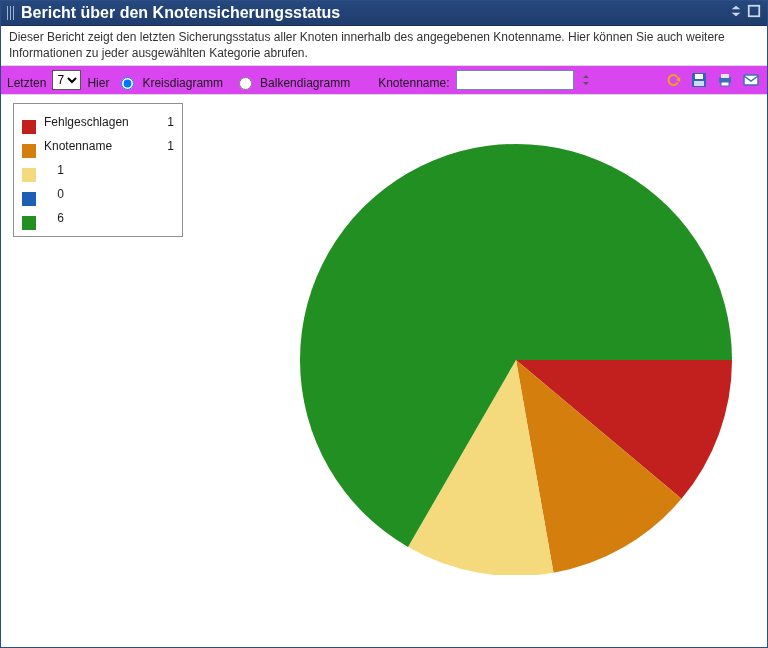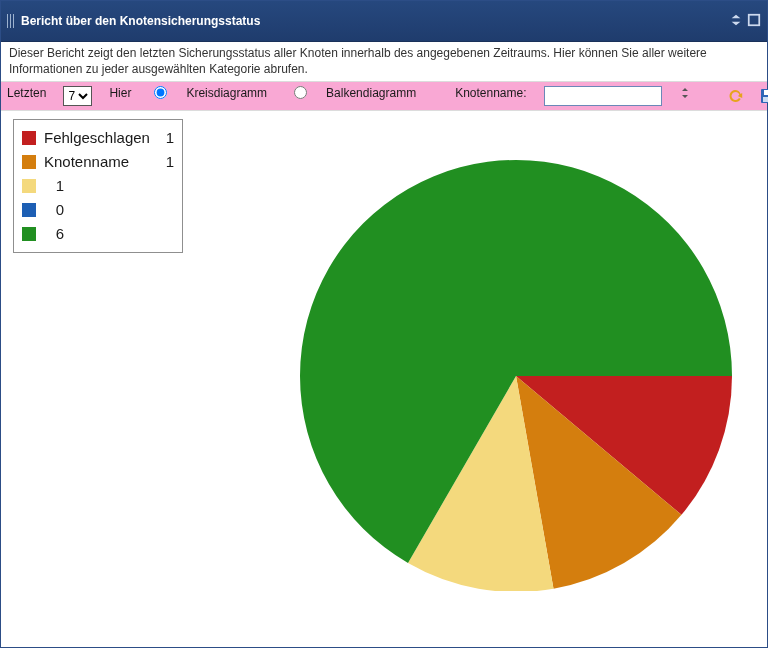--- a/index.html
+++ b/index.html
@@ -1,36 +1,36 @@
 <!DOCTYPE html>
 <html><head>
 <meta charset="utf-8">
 <style>
   body{margin:0;background:#fff;font-family:Verdana,Arial,sans-serif;font-size:12px;color:#1a1a1a}
   .panel{width:768px;height:648px;border:1px solid #2c4d86;box-sizing:border-box;display:flex;flex-direction:column}
-  .titlebar{background:linear-gradient(#26487e,#1f3c6d);color:#fff;display:flex;align-items:center;padding:8px 6px;height:24px;font-size:12px;font-weight:bold;border-bottom:1px solid #1a315a}
+  .titlebar{background:linear-gradient(#26487e,#1f3c6d);color:#fff;display:flex;align-items:center;padding:0 6px;height:24px;font-size:16px;font-weight:bold;border-bottom:1px solid #1a315a}
   .title-grip{width:8px;height:14px;margin-right:6px;background:repeating-linear-gradient(90deg,#9db2cf 0 1px,transparent 1px 3px)}
   .title-text{flex:1}
   .title-icons{display:flex;gap:4px}
   .title-icons svg{width:14px;height:14px;fill:#cdd9ee}
   .title-icons .ibtn{cursor:pointer}
   .desc{padding:4px 8px;color:#333;font-size:12px;line-height:1.3;border-bottom:1px solid #dcdcdc}
-  .toolbar{display:flex;align-items:flex-start;gap:17px;padding:4px 6px;background:#f9a8d4;border-bottom:1px solid #dcdcdc;font-size:12px;white-space:nowrap}
+  .toolbar{display:flex;align-items:flex-end;gap:6px;padding:4px 6px;background:#d946ef;border-bottom:1px solid #dcdcdc;font-size:12px;white-space:nowrap}
   .toolbar select{font-size:12px;height:20px;border:1px solid #555;background:#fff}
   .toolbar input[type=radio]{margin:0 2px 0 6px;vertical-align:middle}
   .toolbar label.rb{margin-right:4px}
   .toolbar .nn-label{margin-left:18px}
   .toolbar input.nn{border:1px solid #6b88b8;height:18px;width:110px;padding:0 3px;font-size:12px}
   .toolbar .spin{color:#555;margin:0 4px 0 2px}
   .spacer{flex:1}
   .iconbtn{width:20px;height:20px;display:inline-flex;align-items:center;justify-content:center;cursor:pointer}
   .iconbtn svg{width:16px;height:16px}
   .content{flex:1;position:relative;background:#fff}
   .legend{position:absolute;left:12px;top:8px;border:1px solid #8f8f8f;background:#fff;padding:6px 8px}
-  .legend-row{display:flex;align-items:center;font-size:15px;line-height:24px}
+  .legend-row{display:flex;align-items:flex-end;font-size:12px;line-height:24px}
   .swatch{width:14px;height:14px;margin-right:8px}
   .legend-row .lbl{width:110px}
   .legend-row .val{width:16px;text-align:right;margin-left:4px}
   .pie{position:absolute;left:290px;top:40px}
   .pie-clip{width:446px;height:440px;overflow:hidden}
   .pie-svg{width:450px;height:450px}
 </style>
 </head>
 <body>
 
@@ -45,21 +45,21 @@
           </svg>
       </span>
       <span class="ibtn">
         <svg viewBox="0 0 16 16">
             <rect x="2" y="2" width="12" height="12" fill="none" stroke="#cdd9ee" stroke-width="2"></rect>
           </svg>
       </span>
     </div>
   </div>
 
-  <div class="desc">Dieser Bericht zeigt den letzten Sicherungsstatus aller Knoten innerhalb des angegebenen Zeitraums. Hier können Sie aller weitere Informationen zu jeder ausgewählten Kategorie abrufen.</div>
+  <div class="desc">Dieser Bericht zeigt den letzten Sicherungsstatus aller Knoten innerhalb des angegebenen Knotenname. Hier können Sie auch weitere Informationen zu jeder ausgewählten Kategorie abrufen.</div>
 
   <div class="toolbar">
     <span>Letzten</span>
     <select>
       <option>7</option>
     </select>
     <span>Hier</span>
 
     <input type="radio" name="ct" id="rb-pie" checked="" style="">
     <label class="rb" for="rb-pie">Kreisdiagramm</label>

